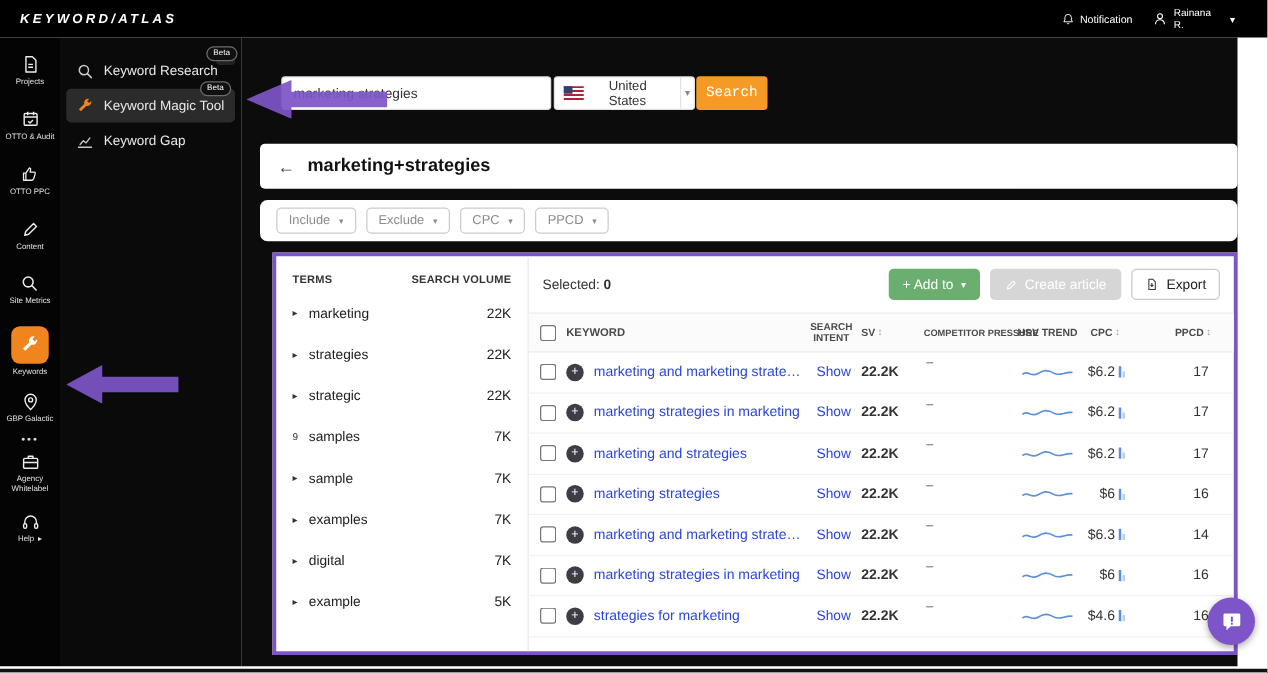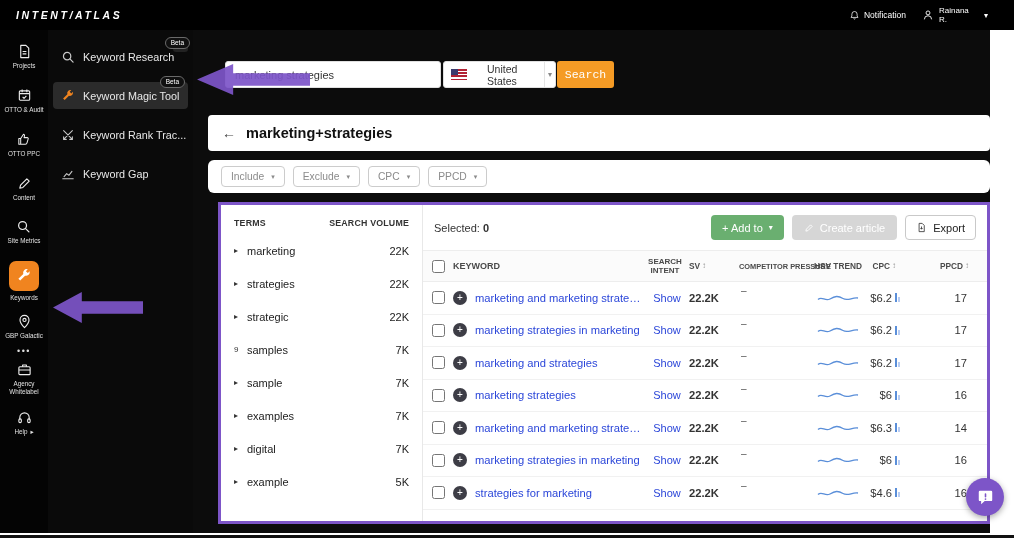--- a/index.html
+++ b/index.html
@@ -29,21 +29,21 @@
   .kw-tile svg{width:16px;height:16px;color:#fff}
   .rail-dots{font-size:9px;letter-spacing:1.5px;color:#ddd;cursor:pointer}
   .help-row{display:flex;align-items:center;gap:3px}
   .mb18{margin-bottom:18px}.mb16{margin-bottom:16px}.mb14{margin-bottom:14px}
   .mb12{margin-bottom:12px}.mb6{margin-bottom:6px}
 
   
   .submenu{position:absolute;left:48px;top:30px;width:145px;height:503px;background:#0a0a0a;z-index:6}
   .collapse{position:absolute;top:7px;right:5px;width:15px;height:15px;background:#222;color:#ccc;
     border-radius:3px;font-size:9px;display:flex;align-items:center;justify-content:center;cursor:pointer}
-  .menu{padding-top:13px;display:flex;flex-direction:column;gap:12px}
+  .menu{padding-top:13px;display:flex;flex-direction:column;gap:1px}
   .menu-item{position:relative;height:27px;display:flex;align-items:center;gap:8px;padding-left:13px;
     color:#e8e8e8;font-size:10.8px;cursor:pointer;white-space:nowrap}
   .menu-item svg{width:14px;height:14px;color:#c9c9c9;flex-shrink:0}
   .menu-item.active{background:#2b2b2b;border-radius:4px;margin:0 5px;padding-left:8px}
   .menu-item.active svg{color:#f0841f}
   .beta{position:absolute;top:-6px;right:3px;background:#101010;border:1px solid #6a6a6a;color:#fff;
     font-size:6.5px;padding:1px 5px;border-radius:7px;line-height:1.2}
 
   
   .main{position:absolute;left:193px;top:30px;width:797px;height:503px;background:#0c0c0c}
@@ -121,21 +121,21 @@
     display:flex;align-items:center;justify-content:center;box-shadow:0 2px 6px rgba(0,0,0,.35);z-index:60;cursor:pointer}
   .bottom-line{position:absolute;left:0;top:535px;width:1014px;height:3px;background:#111}
   svg{display:block}
 </style>
 </head>
 <body>
 
 <div class="screen">
 
   <div class="topbar">
-    <div class="logo">INTENT/ATLAS</div>
+    <div class="logo">KEYWORD/ATLAS</div>
     <div class="top-right">
       <div class="notif">
         <svg viewBox="0 0 16 16" width="11" height="11" fill="none" stroke="#fff" stroke-width="1.1" stroke-linejoin="round">
             <path d="M8 2.2a3.8 3.8 0 0 1 3.8 3.8v2.6l1.2 2.2H3L4.2 8.6V6A3.8 3.8 0 0 1 8 2.2z"></path>
             <path d="M6.7 12.3a1.4 1.4 0 0 0 2.6 0"></path>
           </svg>
         <span>Notification</span>
       </div>
       <div class="user">
         <svg viewBox="0 0 16 16" width="12" height="12" fill="none" stroke="#fff" stroke-width="1.2">
@@ -230,26 +230,20 @@
           </svg>
         <span>Keyword Research</span>
         <span class="beta">Beta</span>
       </div>
       <div class="menu-item active">
         <svg viewBox="0 0 16 16">
             <path d="M13.7 4.2a3.6 3.6 0 0 1-4.6 3.5l-4.9 4.9-1.8-1.8 4.9-4.9A3.6 3.6 0 0 1 11.8 1.3L9.9 3.2l1.9 1.9 1.9-1.9z" fill="currentColor"></path>
           </svg>
         <span>Keyword Magic Tool</span>
         <span class="beta">Beta</span>
-      </div>
-      <div class="menu-item">
-        <svg viewBox="0 0 16 16" fill="none" stroke="currentColor" stroke-width="1.2" stroke-linecap="round">
-            <path d="M3 3l10 10m0-3v3h-3M13 3L3 13m0-3v3h3"></path>
-          </svg>
-        <span>Keyword Rank Trac...</span>
       </div>
       <div class="menu-item">
         <svg viewBox="0 0 16 16" fill="none" stroke="currentColor" stroke-width="1.2" stroke-linecap="round" stroke-linejoin="round">
             <path d="M2 13.5h12M3.5 11l3-3.5 2.5 2 3.5-4.5"></path>
           </svg>
         <span>Keyword Gap</span>
       </div>
     </div>
   </div>
 

